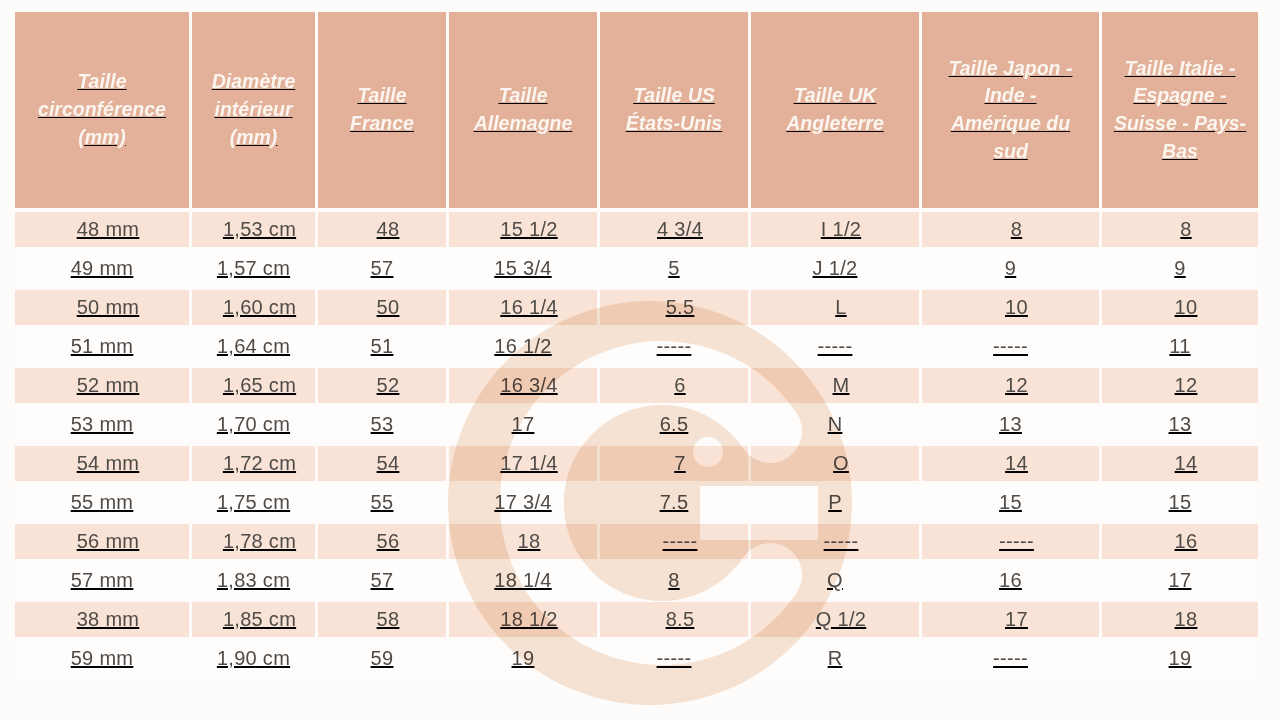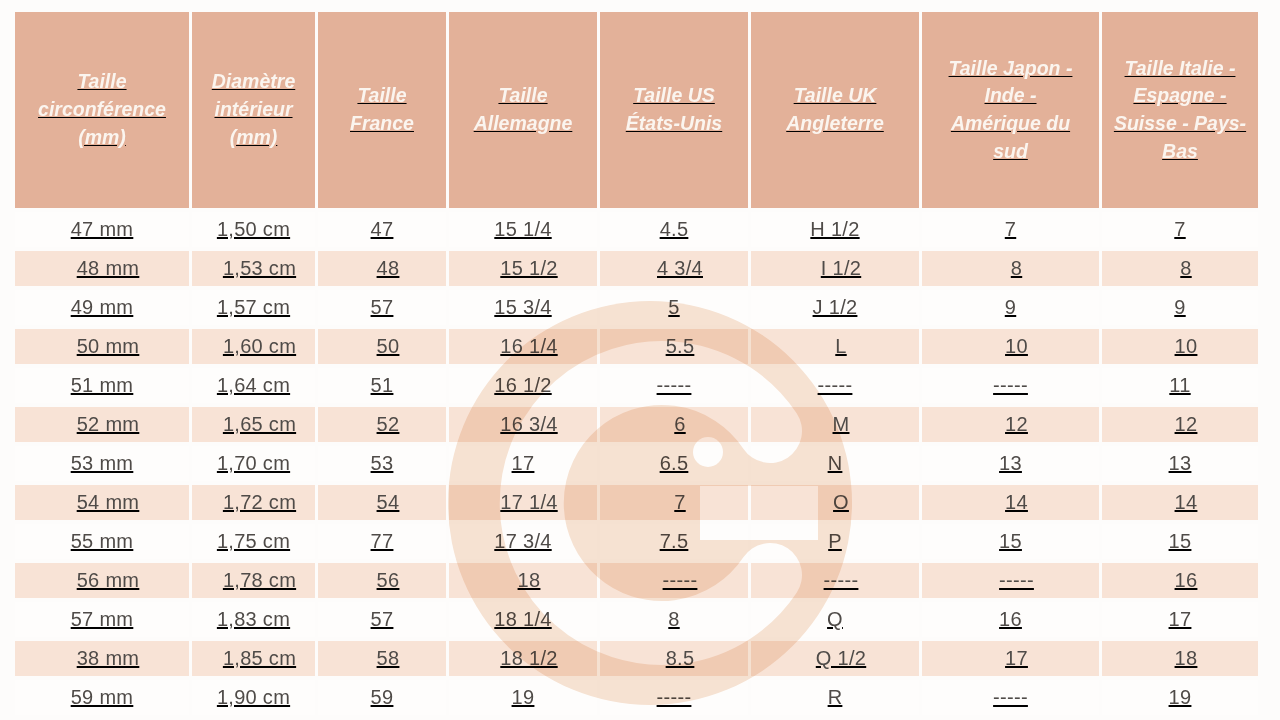--- a/index.html
+++ b/index.html
@@ -95,30 +95,20 @@
 Inde -
 Amérique du
 sud</th>
         <th>Taille Italie -
 Espagne -
 Suisse - Pays-
 Bas</th>
       </tr>
     </thead>
     <tbody>
-        <tr class="even">
-          <td>47 mm</td>
-          <td>1,50 cm</td>
-          <td>47</td>
-          <td>15 1/4</td>
-          <td>4.5</td>
-          <td>H 1/2</td>
-          <td>7</td>
-          <td>7</td>
-        </tr>
         <tr class="odd">
           <td>48 mm</td>
           <td>1,53 cm</td>
           <td>48</td>
           <td>15 1/2</td>
           <td>4 3/4</td>
           <td>I 1/2</td>
           <td>8</td>
           <td>8</td>
         </tr>
@@ -178,21 +168,21 @@
           <td>54</td>
           <td>17 1/4</td>
           <td>7</td>
           <td>O</td>
           <td>14</td>
           <td>14</td>
         </tr>
         <tr class="even">
           <td>55 mm</td>
           <td>1,75 cm</td>
-          <td>77</td>
+          <td>55</td>
           <td>17 3/4</td>
           <td>7.5</td>
           <td>P</td>
           <td>15</td>
           <td>15</td>
         </tr>
         <tr class="odd">
           <td>56 mm</td>
           <td>1,78 cm</td>
           <td>56</td>

